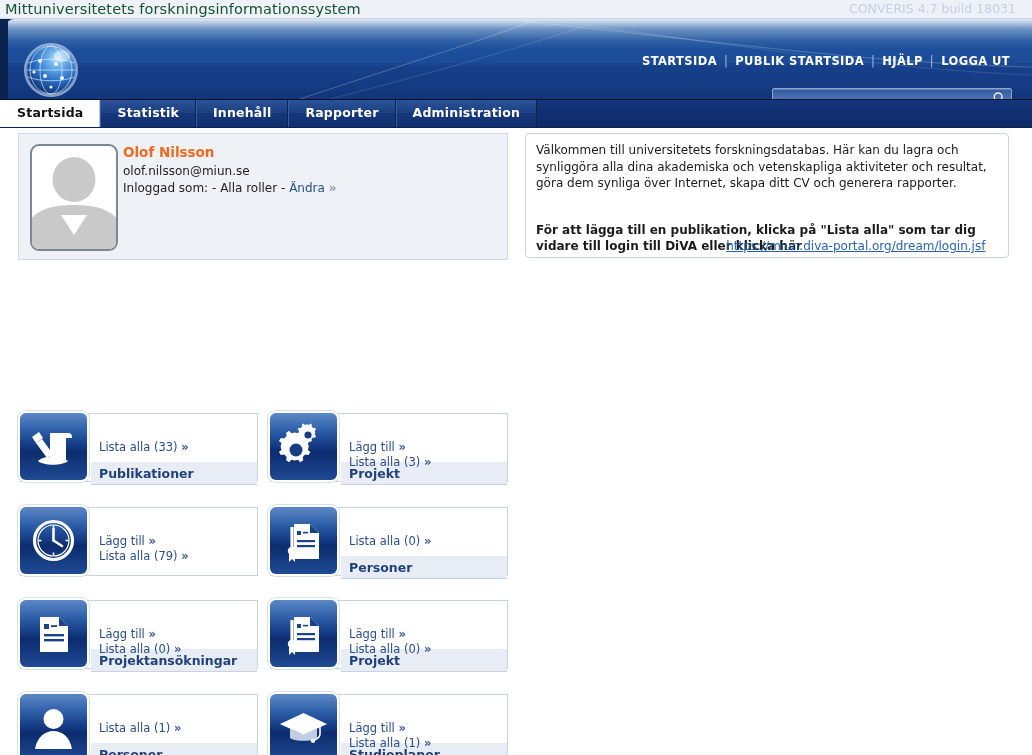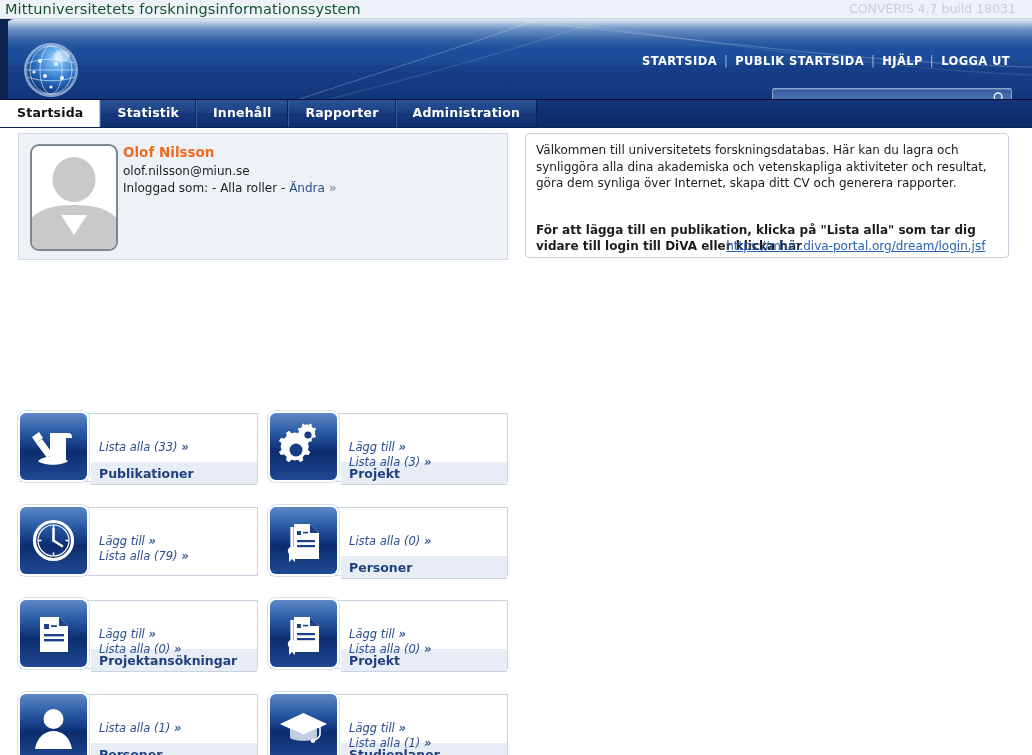--- a/index.html
+++ b/index.html
@@ -138,21 +138,21 @@
   .tile-icon svg{position:absolute;left:0;top:0;}
   .tile-head{
     position:absolute;left:70px;top:0px;right:0;height:23px;
     background:#e8edf5;border-bottom:1px solid #c9d2de;
     font-size:12.5px;font-weight:bold;color:#21417d;
     line-height:23px;padding-left:8px;box-sizing:border-box;
     white-space:nowrap;overflow:hidden;margin-top:48px;
   }
   .tile-links{position:absolute;left:78px;top:26px;}
   .tile-links a{
-    display:block;font-size:11.5px;color:#2a4d8f;text-decoration:none;line-height:15px;font-style:italic;
+    display:block;font-size:11.5px;color:#2a4d8f;text-decoration:none;line-height:15px;
   }
   .tile-links a .chev{color:#3a5a92;}
 </style>
 </head>
 <body>
 
 <div class="topstrip">
   <div class="apptitle">Mittuniversitetets forskningsinformationssystem</div>
   <div class="version">CONVERIS 4.7 build 18031</div>
 </div>

